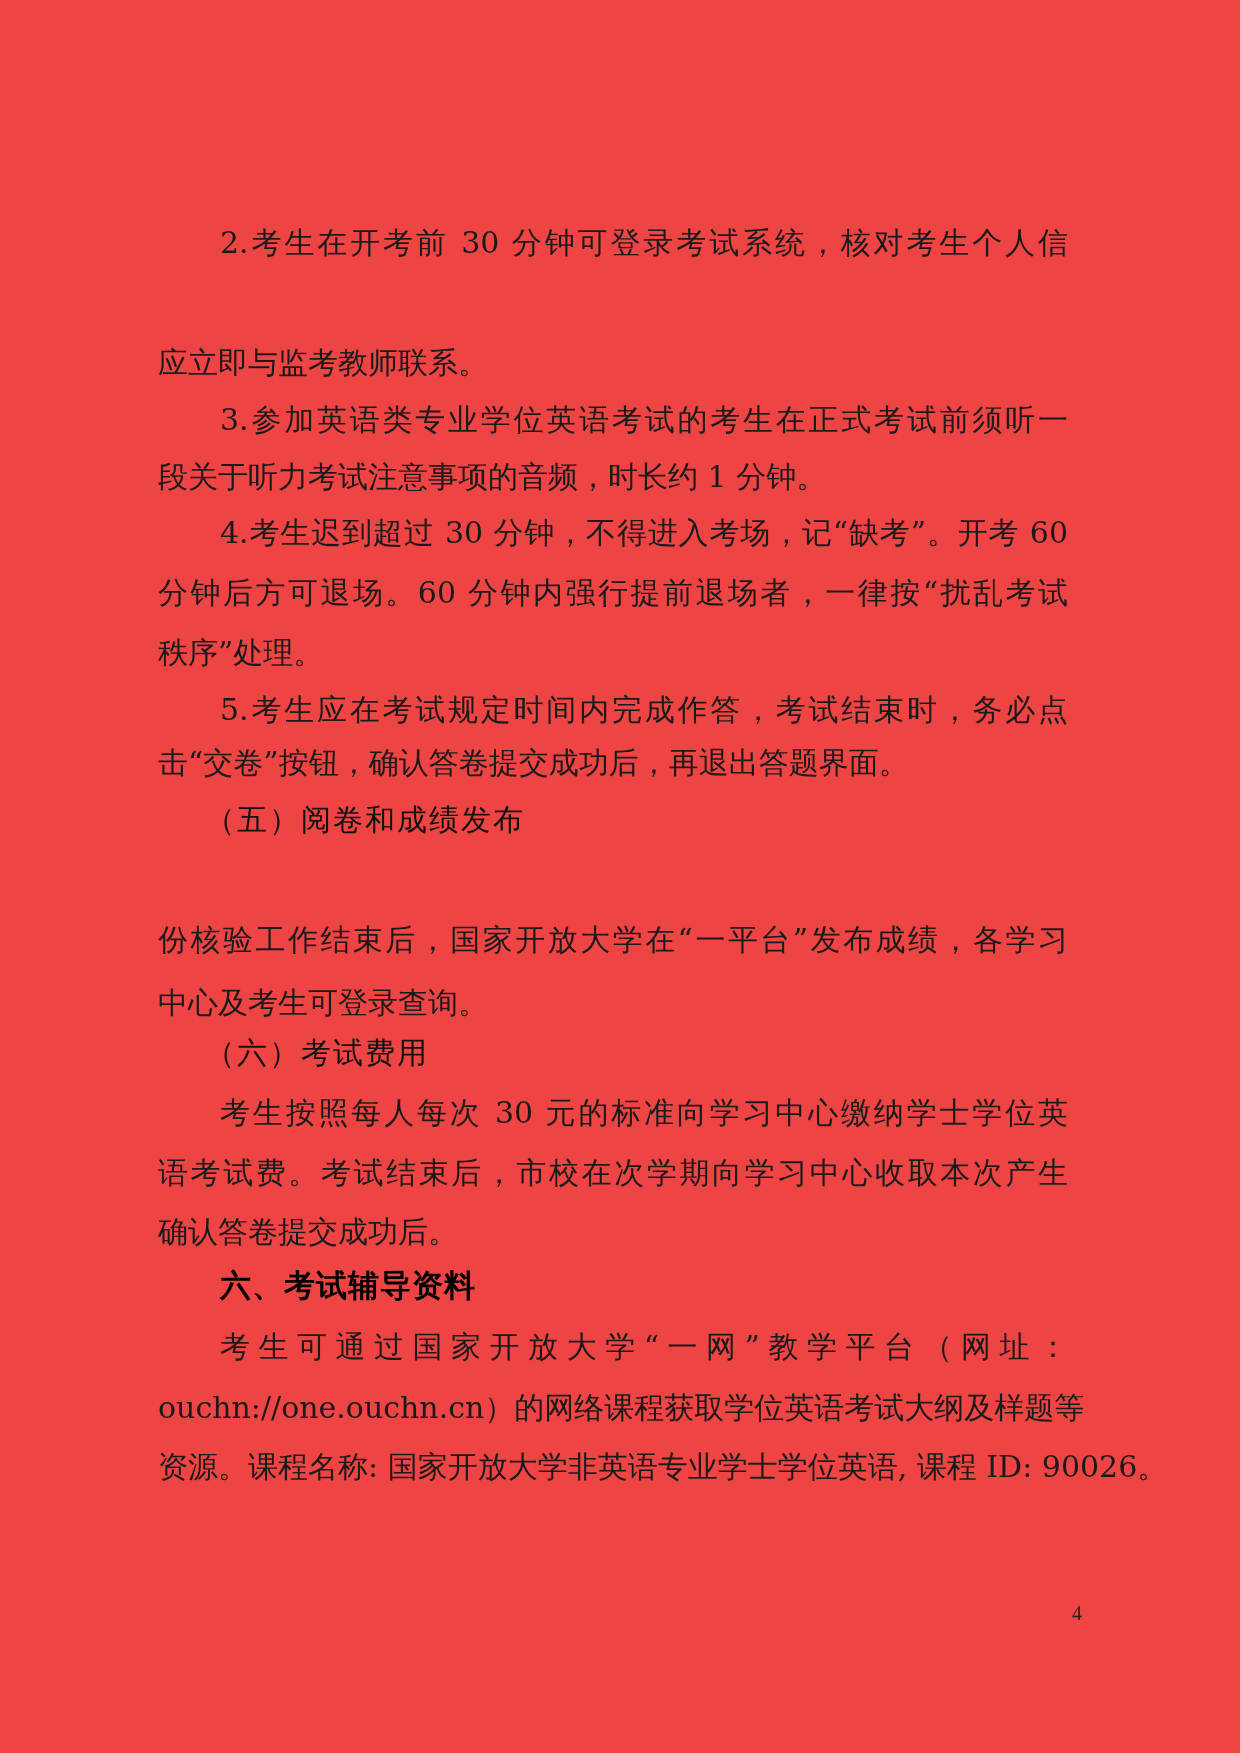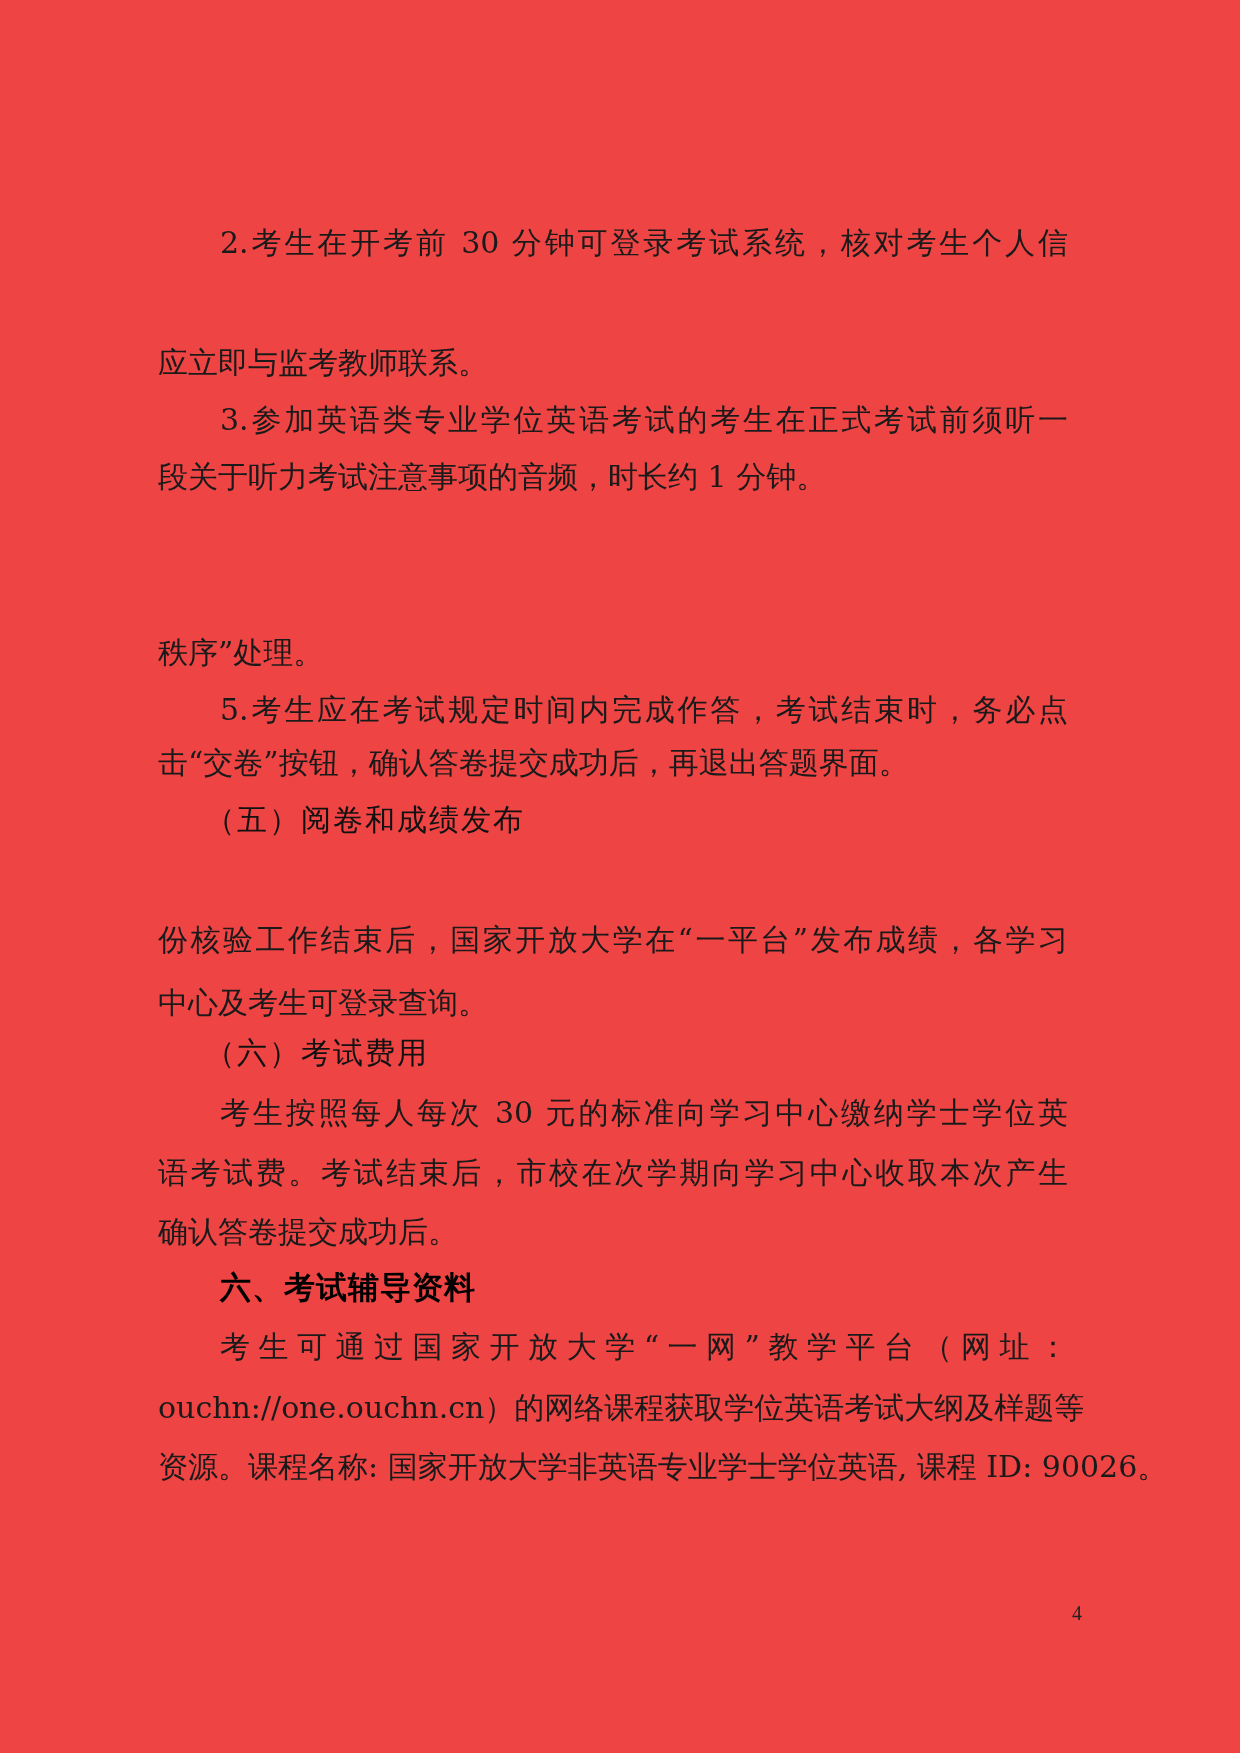--- a/index.html
+++ b/index.html
@@ -40,21 +40,21 @@
       left: 220px;
       width: 848px;
     }
     .line.heading {
       font-family: "DejaVu Serif", "Liberation Serif", serif;
       font-weight: normal;
       letter-spacing: 2px;
       color: #111;
     }
     .line.section {
-      font-family: Liberation Serif, serif;
+      font-family: Liberation Mono, monospace;
       font-weight: bold;
       font-size: 31px;
       letter-spacing: 1px;
       color: #000;
     }
     .page-number {
       position: absolute;
       left: 1072px;
       top: 1602px;
       font-size: 20px;
@@ -66,20 +66,22 @@
 <body>
 
 <div class="page">
 
   <div class="line indent full" style="top:221px">2.考生在开考前 30 分钟可登录考试系统，核对考生个人信</div>
   <div class="line" style="top:341px">应立即与监考教师联系。</div>
 
   <div class="line indent full" style="top:398px">3.参加英语类专业学位英语考试的考生在正式考试前须听一</div>
   <div class="line" style="top:455px">段关于听力考试注意事项的音频，时长约 1 分钟。</div>
 
+  <div class="line indent full" style="top:511px">4.考生迟到超过 30 分钟，不得进入考场，记“缺考”。开考 60</div>
+  <div class="line full" style="top:571px">分钟后方可退场。60 分钟内强行提前退场者，一律按“扰乱考试</div>
   <div class="line" style="top:631px">秩序”处理。</div>
 
   <div class="line indent full" style="top:688px">5.考生应在考试规定时间内完成作答，考试结束时，务必点</div>
   <div class="line" style="top:741px">击“交卷”按钮，确认答卷提交成功后，再退出答题界面。</div>
 
   <div class="line indent heading" style="top:798px;left:205px">（五）阅卷和成绩发布</div>
 
   <div class="line full" style="top:918px">份核验工作结束后，国家开放大学在“一平台”发布成绩，各学习</div>
   <div class="line" style="top:981px">中心及考生可登录查询。</div>
 

